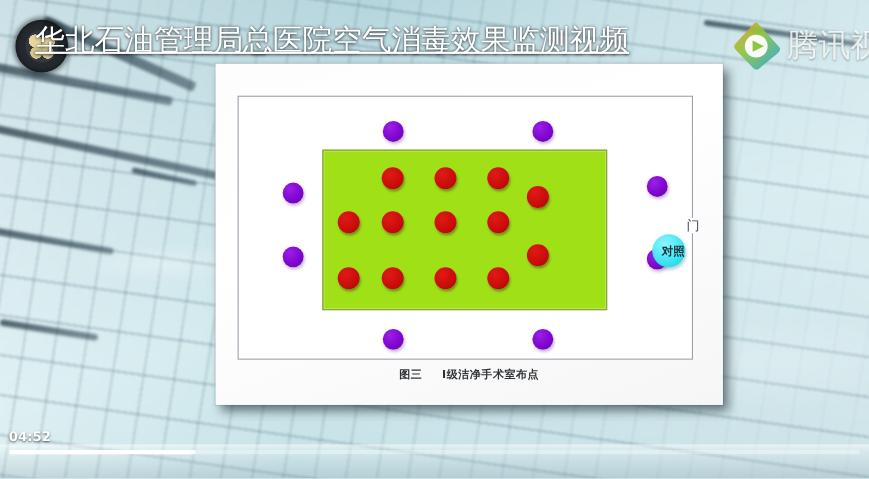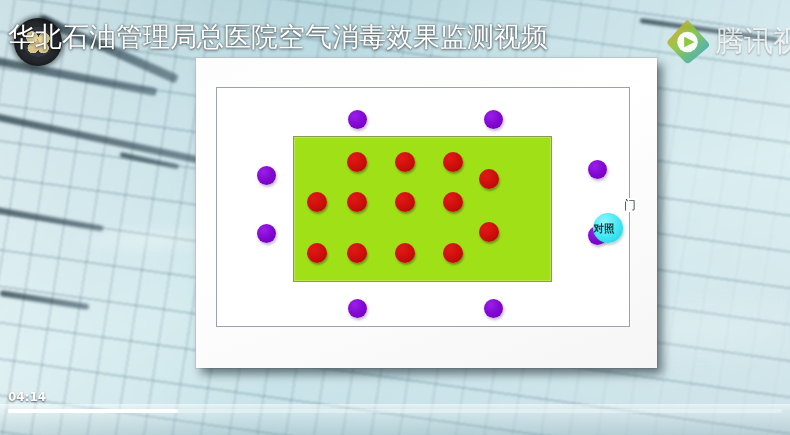--- a/index.html
+++ b/index.html
@@ -82,27 +82,28 @@
     background:
       radial-gradient(circle at 30% 34%, #e8d79a 0 20%, rgba(0,0,0,0) 21%),
       radial-gradient(circle at 70% 38%, #e8d79a 0 20%, rgba(0,0,0,0) 21%),
       radial-gradient(circle at 33% 70%, #d8c489 0 18%, rgba(0,0,0,0) 19%),
       radial-gradient(circle at 68% 70%, #d8c489 0 18%, rgba(0,0,0,0) 19%),
       radial-gradient(circle at 50% 52%, #cbb67c 0 14%, rgba(0,0,0,0) 15%),
       radial-gradient(circle, #2a2f35 0 100%);
     filter: blur(.3px);
   }
   #title {
-    position: absolute; left: 8px; top: 20px;
+    position: absolute; left: 32px; top: 20px;
     font-size: 27px; line-height: 34px;
     color: #ffffff;
     letter-spacing: 0px;
     white-space: nowrap;
     text-shadow: 0 1px 3px rgba(0,0,0,.55), 0 0 2px rgba(0,0,0,.5);
     font-family: "DejaVu Sans", "Liberation Sans", sans-serif;
+    text-decoration: underline;
   }
 
   
   #wm { position: absolute; left: 664px; top: 17px; height: 48px; display: flex; align-items: center; }
   #wm-play { width: 47px; height: 47px; flex: 0 0 auto; }
   #wm-text {
     margin-left: 4px;
     font-size: 29px; line-height: 34px;
     color: rgba(255,255,255,.82);
     text-shadow: 0 1px 2px rgba(0,0,0,.35);
@@ -141,21 +142,21 @@
   .dot-purple {
     width: 19px; height: 19px;
     background: radial-gradient(circle at 35% 30%, #9a1fe8 0%, #7f05cf 55%, #6a02b0 100%);
     box-shadow: 1px 2px 3px rgba(80,40,120,.35);
   }
   #ctrl {
     position: absolute;
     width: 30px; height: 30px; border-radius: 50%;
     background: radial-gradient(circle at 38% 30%, #8ff6ff 0%, #3fe6f2 55%, #17cfdd 100%);
     box-shadow: 1px 2px 3px rgba(40,110,120,.35);
-    display: flex; align-items: center; justify-content: flex-start;
+    display: flex; align-items: center; justify-content: flex-end;
   }
   #ctrl span {
     font-size: 11px; line-height: 11px; color: #14303a; font-weight: bold;
     font-family: "DejaVu Sans", "Liberation Sans", sans-serif;
     transform: scale(.95);
   }
   #door {
     position: absolute;
     font-size: 12px; line-height: 12px; color: #3b4650;
     background: #ffffff; padding: 1px 0;
@@ -269,22 +270,25 @@
         <div class="dot dot-red" style="left:185px; top:85px;"></div>
       </div>
 
       <div id="ctrl" style="left:376px; top:125px;">
         <span>对照</span>
       </div>
 
       <div id="door" style="left:407px; top:110px;">门</div>
     </div>
 
+    <div id="caption">
+      <span>图三</span><span class="cap-gap"></span><span>Ⅰ级洁净手术室布点</span>
+    </div>
   </div>
 
   <div id="sub-sheen"></div>
 
-  <div id="time">04:14</div>
+  <div id="time">04:52</div>
   <div id="bar-track">
     <div id="bar-fill" style="width: 22%;"></div>
   </div>
 
 </div>
 
 </body></html>

